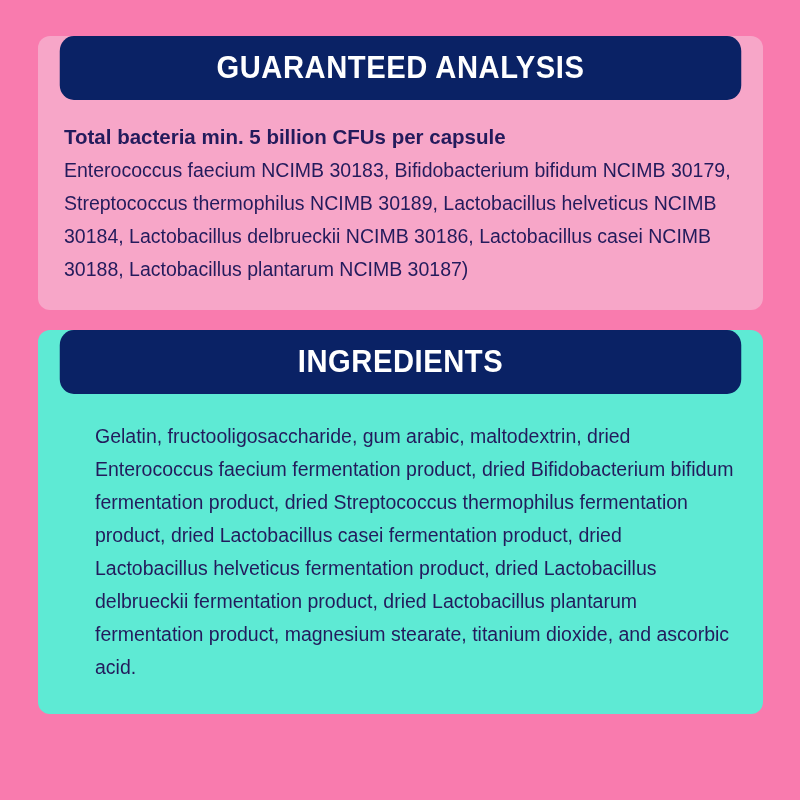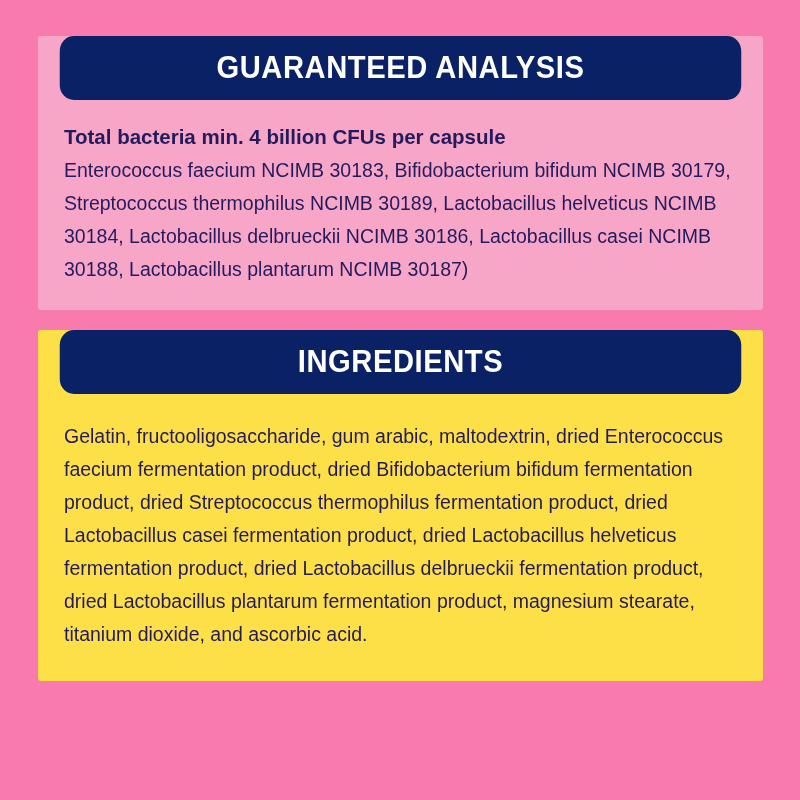--- a/index.html
+++ b/index.html
@@ -18,21 +18,21 @@
   .label-sheet {
     position: relative;
     width: 800px;
     height: 800px;
     box-sizing: border-box;
     padding: 36px 37px 0 38px;
     background: #f97bae;
   }
   .panel {
     background: #f7a6c8;
-    border-radius: 3px;
+    border-radius: 12px;
     overflow: hidden;
     width: 100%;
     box-sizing: border-box;
   }
   .panel + .panel {
     margin-top: 20px;
   }
   .panel-header {
     background: #0a2265;
     border-radius: 15px;
@@ -55,20 +55,21 @@
     line-height: 33px;
     font-family: "Liberation Sans", sans-serif;
   }
   #guaranteed-analysis-panel .panel-body {
     padding-top: 20px;
     padding-bottom: 24px;
   }
   #ingredients-panel .panel-body {
     padding-top: 26px;
     padding-bottom: 30px;
+    margin-left: 31px;
   }
   .body-heading {
     font-weight: bold;
     font-size: 20.5px;
     line-height: 33px;
     color: #231b5c;
     margin: 0 0 1px 0;
   }
   .rich-text {
     margin: 0;
@@ -77,25 +78,25 @@
   }
 </style>
 </head>
 <body style="background: rgb(249, 123, 174);">
 
 <div class="label-sheet" style="background: rgb(249, 123, 174);">
 
   <section class="panel" id="guaranteed-analysis-panel" style="background: rgb(247, 166, 200);">
     <div class="panel-header" style="background: rgb(10, 34, 101); color: rgb(255, 255, 255);">GUARANTEED ANALYSIS</div>
     <div class="panel-body" style="color: rgb(35, 27, 92);">
-      <p class="body-heading">Total bacteria min. 4 billion CFUs per capsule</p>
+      <p class="body-heading">Total bacteria min. 5 billion CFUs per capsule</p>
       <p class="rich-text"><span class="it">Enterococcus faecium</span><span> NCIMB 30183, </span><span class="it">Bifidobacterium bifidum</span><span> NCIMB 30179, </span><span class="it">Streptococcus thermophilus</span><span> NCIMB 30189, </span><span class="it">Lactobacillus helveticus</span><span> NCIMB 30184, </span><span class="it">Lactobacillus delbrueckii</span><span> NCIMB 30186, </span><span class="it">Lactobacillus casei</span><span> NCIMB 30188, </span><span class="it">Lactobacillus plantarum</span><span> NCIMB 30187)</span></p>
     </div>
   </section>
 
-  <section class="panel" id="ingredients-panel" style="background: #fde047;">
+  <section class="panel" id="ingredients-panel" style="background: #5eead4;">
     <div class="panel-header" style="background: rgb(10, 34, 101); color: rgb(255, 255, 255);">INGREDIENTS</div>
     <div class="panel-body" style="color: rgb(35, 27, 92);">
       <p class="rich-text"><span>Gelatin, fructooligosaccharide, gum arabic, maltodextrin, dried </span><span class="it">Enterococcus faecium</span><span> fermentation product, dried </span><span class="it">Bifidobacterium bifidum fermentation</span><span> product, dried Streptococcus thermophilus fermentation product, dried </span><span class="it">Lactobacillus casei</span><span> fermentation product, dried </span><span class="it">Lactobacillus helveticus</span><span> fermentation product, dried </span><span class="it">Lactobacillus delbrueckii</span><span> fermentation product, dried </span><span class="it">Lactobacillus plantarum</span><span> fermentation product, magnesium stearate, titanium dioxide, and ascorbic acid.</span></p>
     </div>
   </section>
 
 </div>
 
 </body></html>

